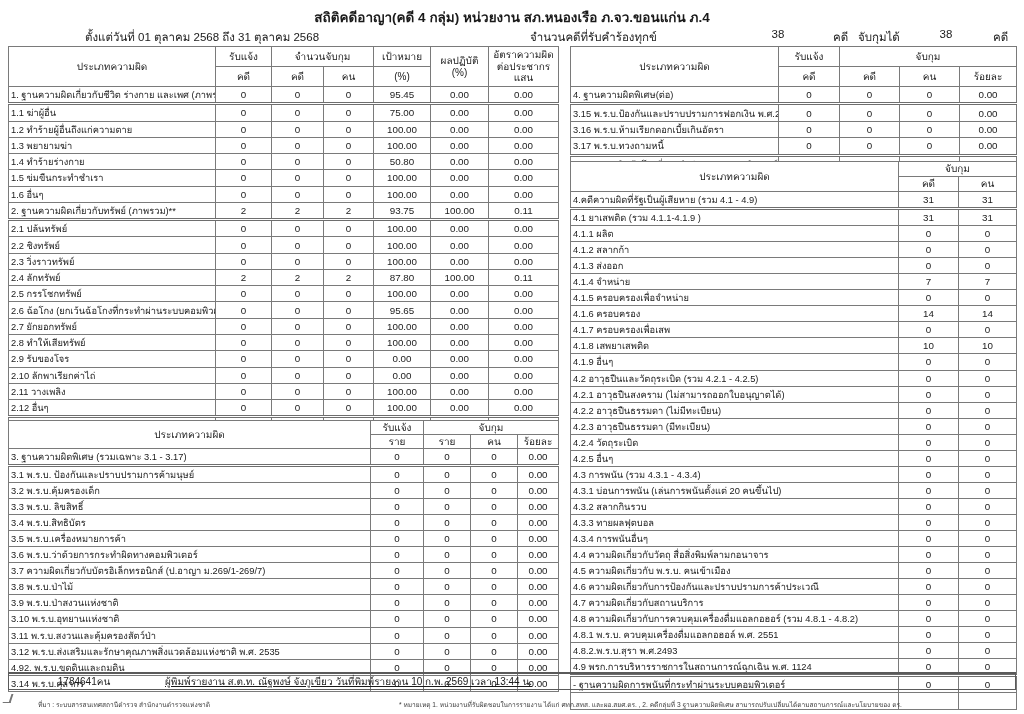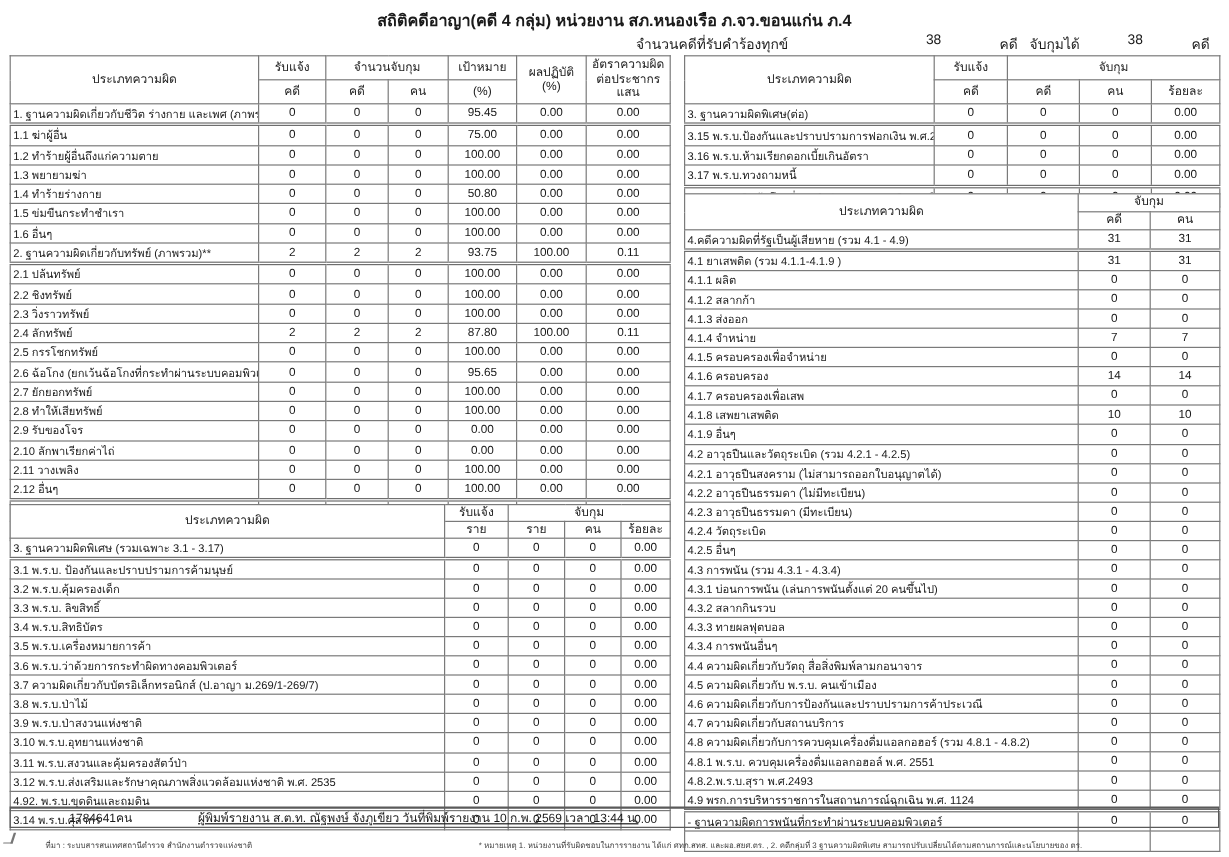--- a/index.html
+++ b/index.html
@@ -47,20 +47,21 @@
          transform:skewX(-18deg);opacity:.8;}
 </style>
 </head>
 <body>
 
 <div id="page">
 
   <div class="title">สถิติคดีอาญา(คดี 4 กลุ่ม) หน่วยงาน สภ.หนองเรือ ภ.จว.ขอนแก่น ภ.4</div>
 
   <div class="sub">
+    <span class="s-date">ตั้งแต่วันที่ 01 ตุลาคม 2568 ถึง 31 ตุลาคม 2568</span>
     <span class="s-clabel">จำนวนคดีที่รับคำร้องทุกข์</span>
     <span class="s-cval">38</span>
     <span class="s-cunit">คดี</span>
     <span class="s-alabel">จับกุมได้</span>
     <span class="s-aval">38</span>
     <span class="s-aunit">คดี</span>
   </div>
 
   <table id="lt" class="tbl">
     <colgroup>
@@ -436,21 +437,21 @@
       </tr>
       <tr>
         <th class="h19">คดี</th>
         <th class="h19">คดี</th>
         <th class="h19">คน</th>
         <th class="h19">ร้อยละ</th>
       </tr>
     </thead>
     <tbody>
         <tr class="row-section">
-          <td class="lbl">3. ฐานความผิดพิเศษ(ต่อ)</td>
+          <td class="lbl">4. ฐานความผิดพิเศษ(ต่อ)</td>
           <td class="num">0</td>
           <td class="num">0</td>
           <td class="num">0</td>
           <td class="num">0.00</td>
         </tr>
         <tr>
           <td class="lbl">3.15 พ.ร.บ.ป้องกันและปราบปรามการฟอกเงิน พ.ศ.2542</td>
           <td class="num">0</td>
           <td class="num">0</td>
           <td class="num">0</td>

